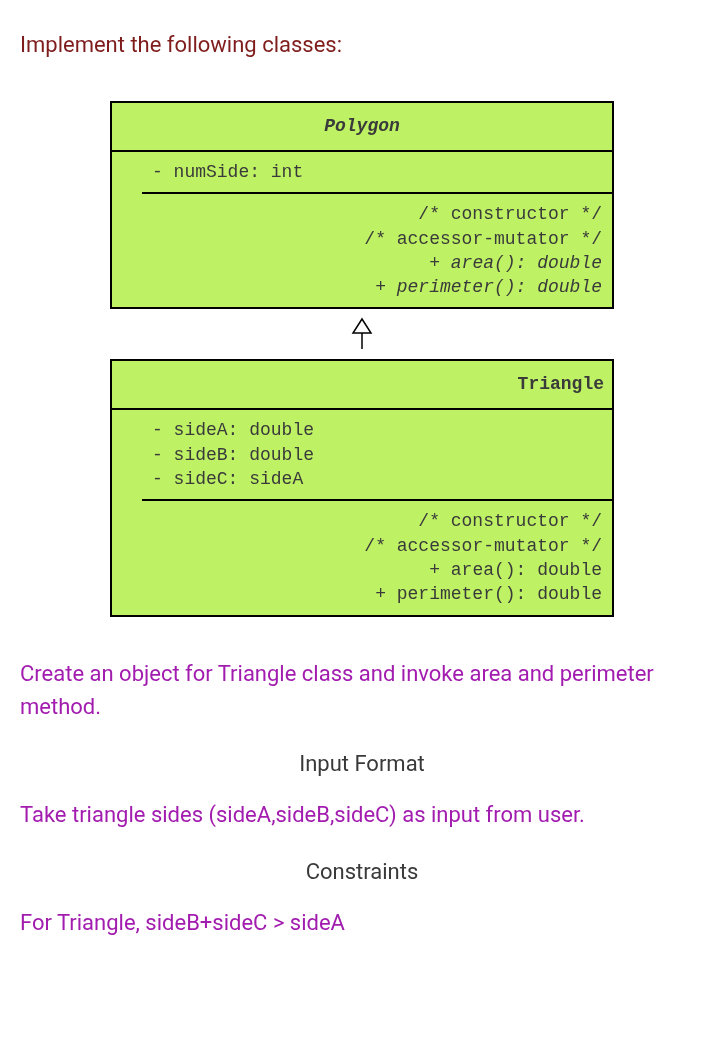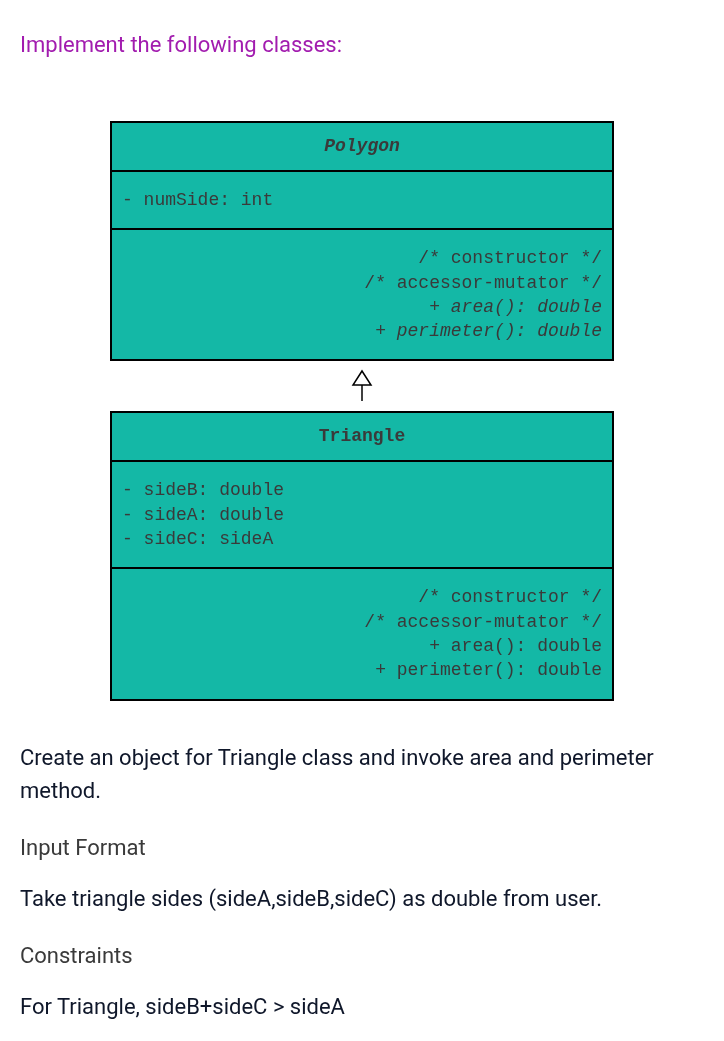--- a/index.html
+++ b/index.html
@@ -10,48 +10,50 @@
     body {
       font-family: -apple-system, BlinkMacSystemFont, "Segoe UI", Roboto, "Helvetica Neue", Arial, sans-serif;
       background: #ffffff;
       color: #3a3a3a;
       padding: 28px 20px;
       width: 724px;
       font-size: 22px;
       line-height: 1.5;
     }
     .intro-text {
-      margin-bottom: 60px;
-      color: #a21caf;
+      margin-bottom: 40px;
+      color: #7f1d1d;
     }
     .uml-container {
       margin-left: 90px;
       margin-right: 90px;
       margin-bottom: 40px;
     }
     .uml-class {
       border: 2px solid #000;
       font-family: "Courier New", Courier, monospace;
       font-size: 18px;
-      background: #14b8a6;
+      background: #bef264;
     }
     .uml-header {
       text-align: center;
       font-weight: bold;
       font-style: italic;
       padding: 10px 8px;
       border-bottom: 2px solid #000;
     }
     .uml-header.no-italic {
       font-style: normal;
+      text-align: right;
     }
     .uml-section {
-      padding: 16px 10px;
+      padding: 8px 10px;
       border-bottom: 2px solid #000;
       line-height: 1.35;
+      margin-left: 30px;
     }
     .uml-section:last-child {
       border-bottom: none;
       text-align: right;
     }
     .uml-line {
       white-space: pre;
     }
     .italic-line {
       font-style: italic;
@@ -59,28 +61,29 @@
     .arrow-container {
       display: flex;
       justify-content: center;
       padding: 8px 0;
     }
     .arrow-svg {
       display: block;
     }
     .body-text {
       margin-bottom: 24px;
-      color: #0f172a;
+      color: #a21caf;
     }
     .section-heading {
       font-size: 22px;
       font-weight: 400;
       color: #3a3a3a;
       margin-bottom: 18px;
       margin-top: 6px;
+      text-align: center;
     }
   </style>
 </head>
 <body>
 
 <p class="intro-text">Implement the following classes:</p>
 
 <div class="uml-container">
 
   <div class="uml-class">
@@ -99,35 +102,35 @@
   <div class="arrow-container">
     <svg class="arrow-svg" width="22" height="34" viewBox="0 0 22 34">
       <polygon points="11,2 20,16 2,16" fill="#fff" stroke="#000" stroke-width="1.5"></polygon>
       <line x1="11" y1="16" x2="11" y2="32" stroke="#000" stroke-width="1.5"></line>
     </svg>
   </div>
 
   <div class="uml-class">
     <div class="uml-header no-italic">Triangle</div>
     <div class="uml-section">
+      <div class="uml-line">- sideA: double</div>
       <div class="uml-line">- sideB: double</div>
-      <div class="uml-line">- sideA: double</div>
       <div class="uml-line">- sideC: sideA</div>
     </div>
     <div class="uml-section">
       <div class="uml-line">/* constructor */</div>
       <div class="uml-line">/* accessor-mutator */</div>
       <div class="uml-line">+ area(): double</div>
       <div class="uml-line">+ perimeter(): double</div>
     </div>
   </div>
 
 </div>
 
 <p class="body-text">Create an object for Triangle class and invoke area and perimeter method.</p>
 
 <h3 class="section-heading">Input Format</h3>
 
-<p class="body-text">Take triangle sides (sideA,sideB,sideC) as double from user.</p>
+<p class="body-text">Take triangle sides (sideA,sideB,sideC) as input from user.</p>
 
 <h3 class="section-heading">Constraints</h3>
 
 <p class="body-text">For Triangle, sideB+sideC &gt; sideA</p>
 
 </body></html>

